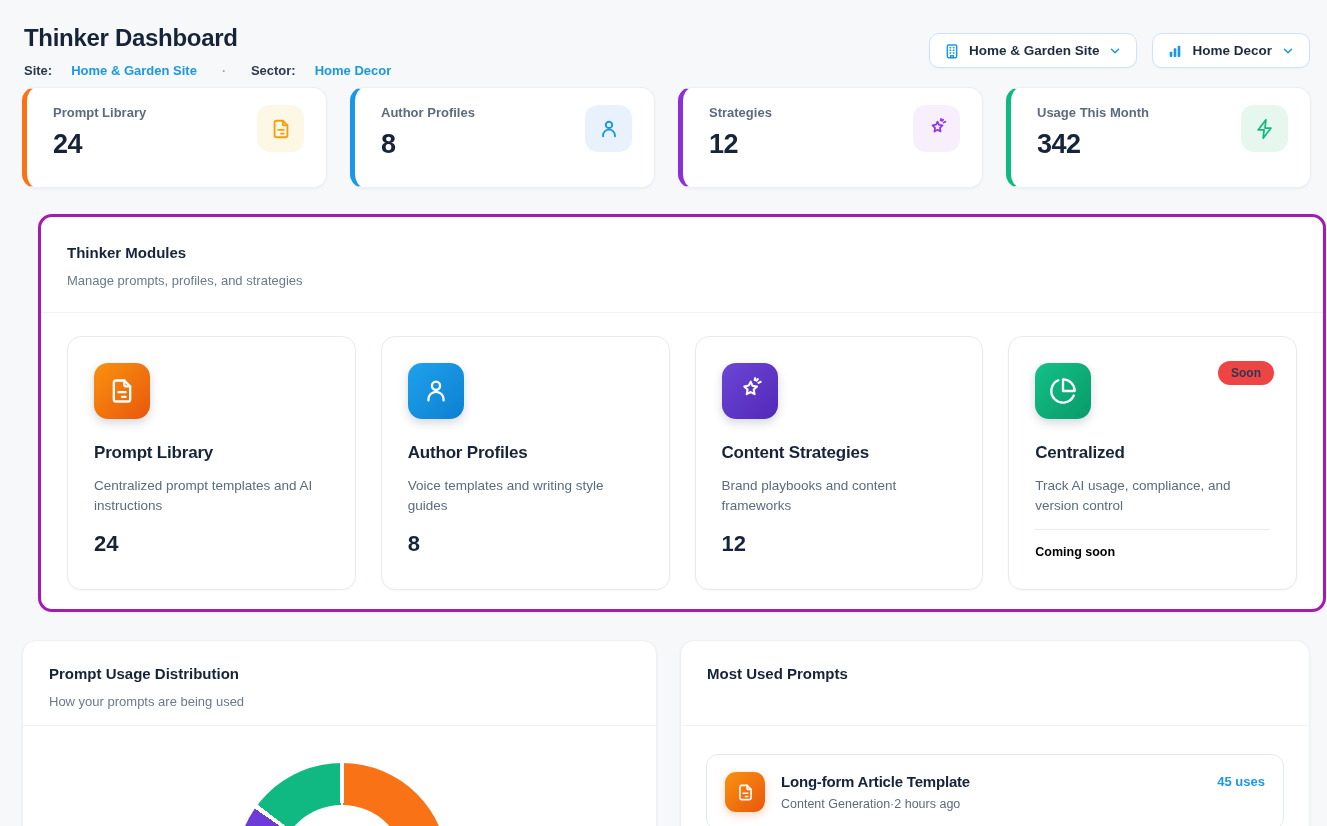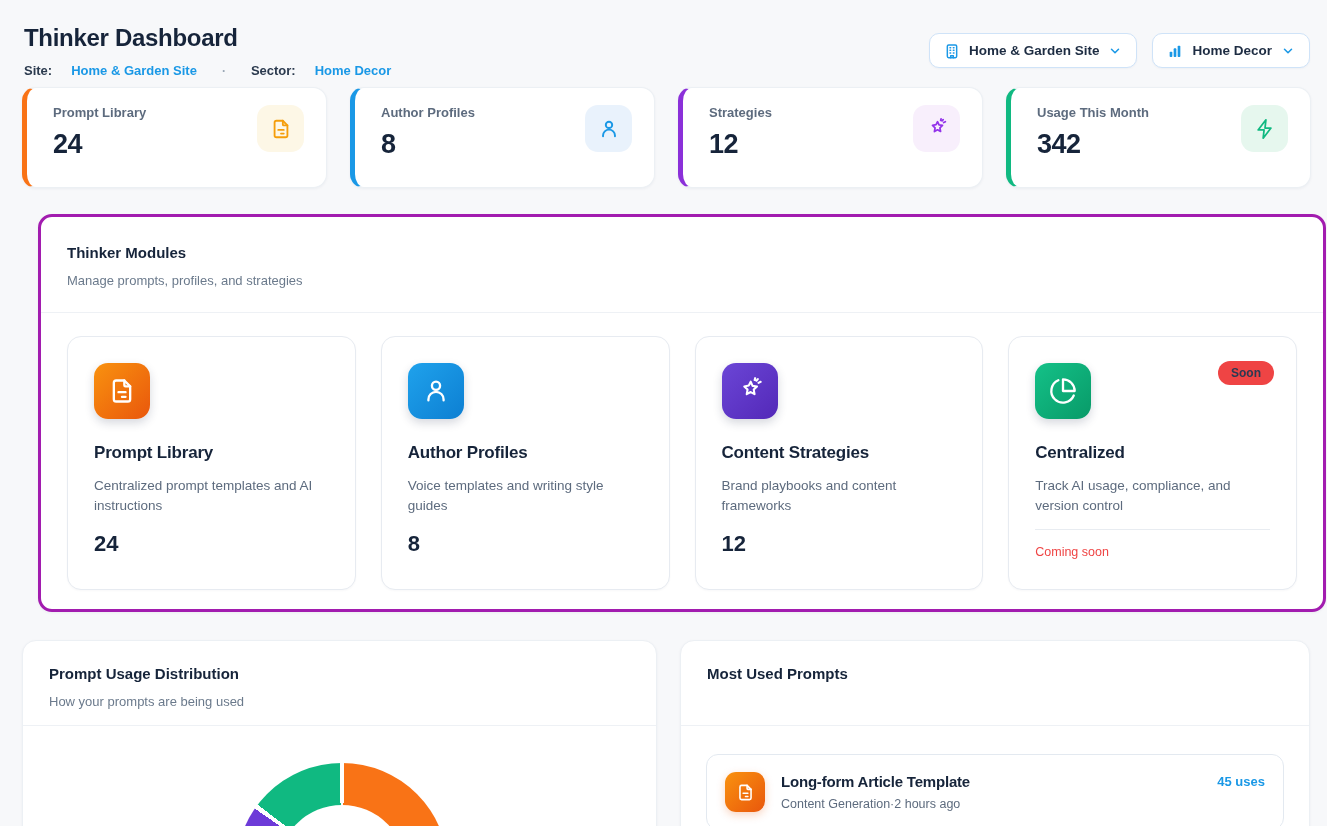--- a/index.html
+++ b/index.html
@@ -66,21 +66,21 @@
   .grad-green  { background: linear-gradient(135deg, #14c188, #089a68); }
   .module-title { font-size: 17px; font-weight: 800; color: #16243a; margin-top: 24px; letter-spacing: -0.2px; }
   .module-desc { font-size: 13.5px; font-weight: 500; color: #5d6b7e; margin-top: 13px; line-height: 20px; max-width: 250px; }
   .module-count { font-size: 22px; font-weight: 800; color: #16243a; margin-top: auto; margin-bottom: 6px; }
   .soon-badge {
     position: absolute; right: 22px; top: 24px; background: #ef4444; color: #2b3a52;
     font-size: 12px; font-weight: 700; border-radius: 999px; padding: 5px 13px;
   }
   .module-footer { margin-top: auto; }
   .module-footer hr { border: none; border-top: 1px solid #e8ecf1; margin-bottom: 15px; }
-  .coming-soon { font-size: 12.5px; font-weight: 400; color: #ef4444; margin-bottom: 4px; }
+  .coming-soon { font-size: 12.5px; font-weight: 700; color: #000000; margin-bottom: 4px; }
 
   
   .bottom-card {
     position: absolute; top: 640px; background: #fff; border: 1px solid #ecf0f4;
     border-radius: 14px; box-shadow: 0 1px 3px rgba(25,40,70,0.05); height: 420px; overflow: hidden;
   }
   .usage-card { left: 22px; width: 635px; }
   .prompts-card { left: 680px; width: 630px; }
   .bottom-card .panel-header { height: 85px; padding-top: 24px; }
 

